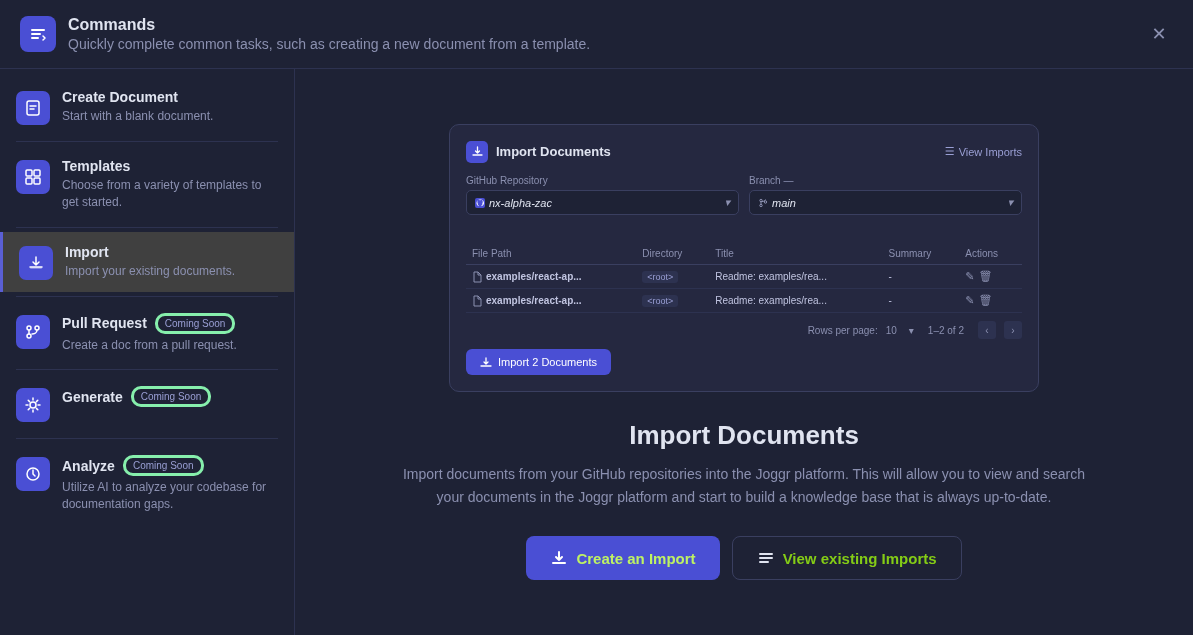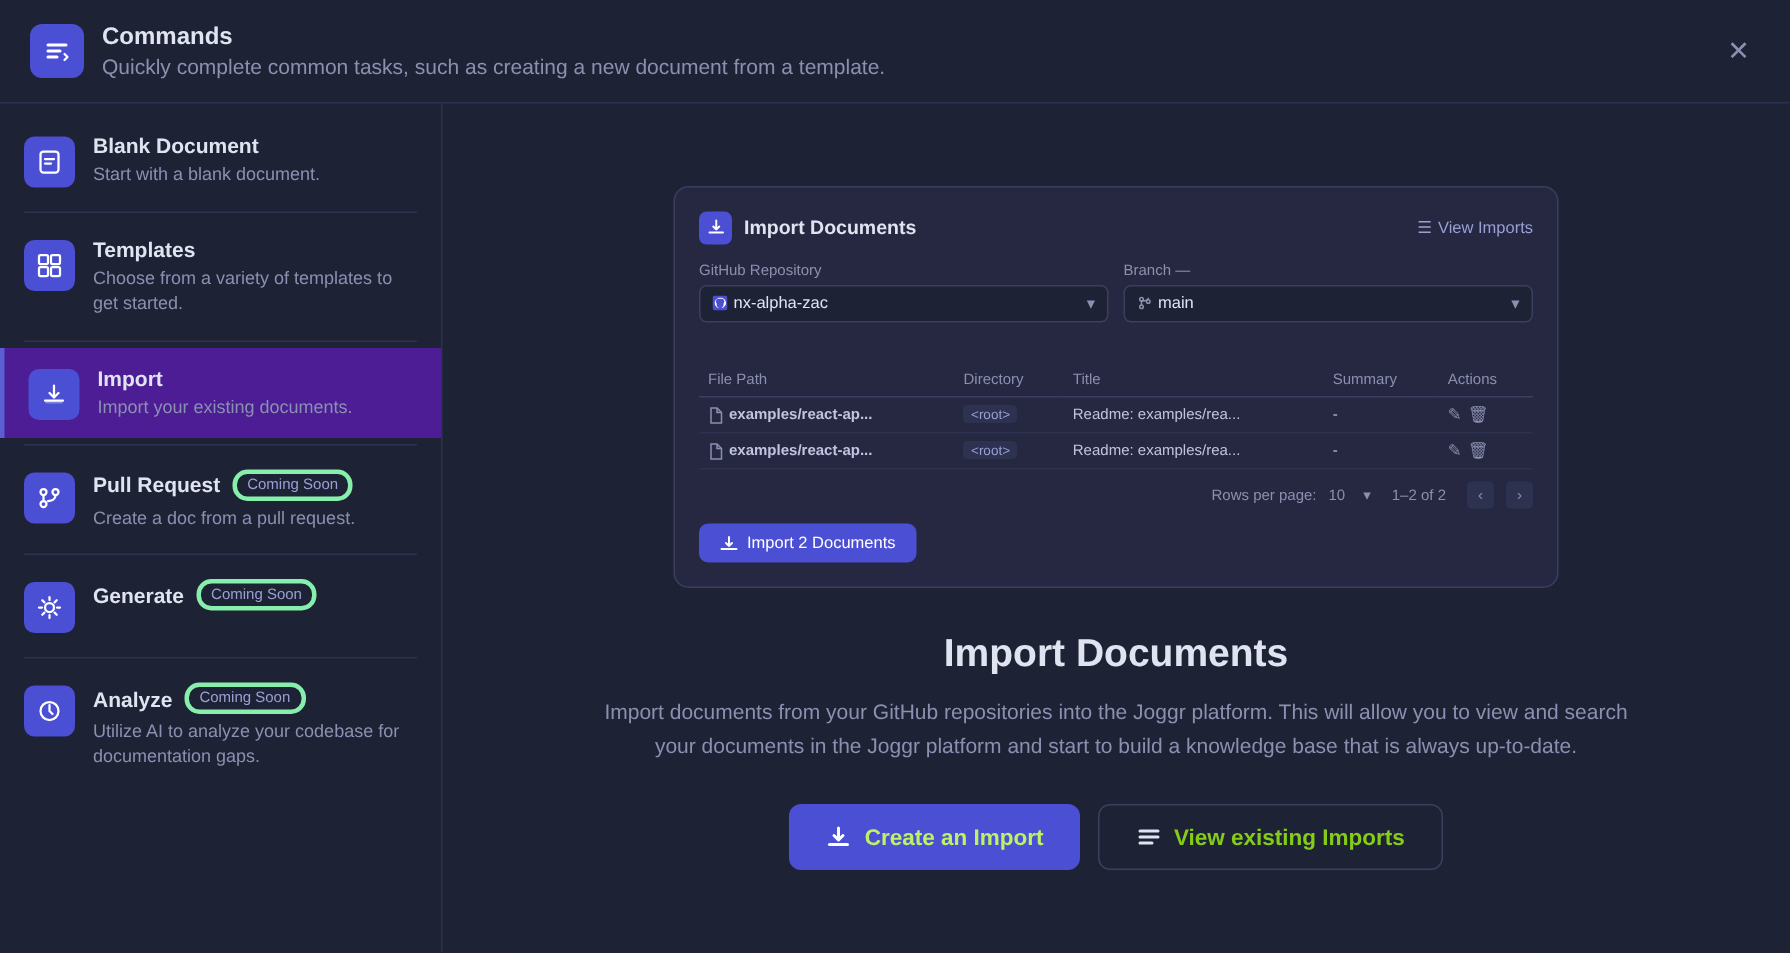--- a/index.html
+++ b/index.html
@@ -82,21 +82,21 @@
     }
     .sidebar-item {
       display: flex;
       align-items: flex-start;
       padding: 12px 16px;
       cursor: pointer;
       border-radius: 0;
       position: relative;
     }
     .sidebar-item.active {
-      background: #4c1d95;
+      background: #404040;
       align-items: flex-end;
     }
     .sidebar-item.active::left { border-left: 3px solid #5a5fd4; }
     .sidebar-item-icon {
       width: 34px;
       height: 34px;
       background: #4a4fd4;
       border-radius: 7px;
       display: flex;
       align-items: center;
@@ -206,22 +206,23 @@
     }
     .preview-select {
       width: 100%;
       background: #1e2235;
       border: 1px solid #3a3f60;
       border-radius: 5px;
       padding: 5px 8px;
       font-size: 11px;
       color: #e0e4f0;
       display: flex;
-      align-items: center;
+      align-items: flex-end;
       justify-content: space-between;
+      font-style: italic;
     }
 
     
     .mini-table {
       width: 100%;
       border-collapse: collapse;
       font-size: 10px;
     }
     .mini-table th {
       text-align: left;
@@ -362,21 +363,21 @@
     <div class="sidebar">
 
       <div class="sidebar-item">
         <div class="sidebar-item-icon">
           <svg width="18" height="18" viewBox="0 0 18 18" fill="none">
             <rect x="3" y="2" width="12" height="14" rx="2" stroke="white" stroke-width="1.5"></rect>
             <path d="M6 7h6M6 10h4" stroke="white" stroke-width="1.5" stroke-linecap="round"></path>
           </svg>
         </div>
         <div class="sidebar-item-content">
-          <div class="sidebar-item-title">Blank Document</div>
+          <div class="sidebar-item-title">Create Document</div>
           <div class="sidebar-item-desc">Start with a blank document.</div>
         </div>
       </div>
       <div class="sidebar-divider"></div>
 
       <div class="sidebar-item">
         <div class="sidebar-item-icon">
           <svg width="18" height="18" viewBox="0 0 18 18" fill="none">
             <rect x="2" y="2" width="6" height="6" rx="1" stroke="white" stroke-width="1.5"></rect>
             <rect x="10" y="2" width="6" height="6" rx="1" stroke="white" stroke-width="1.5"></rect>

